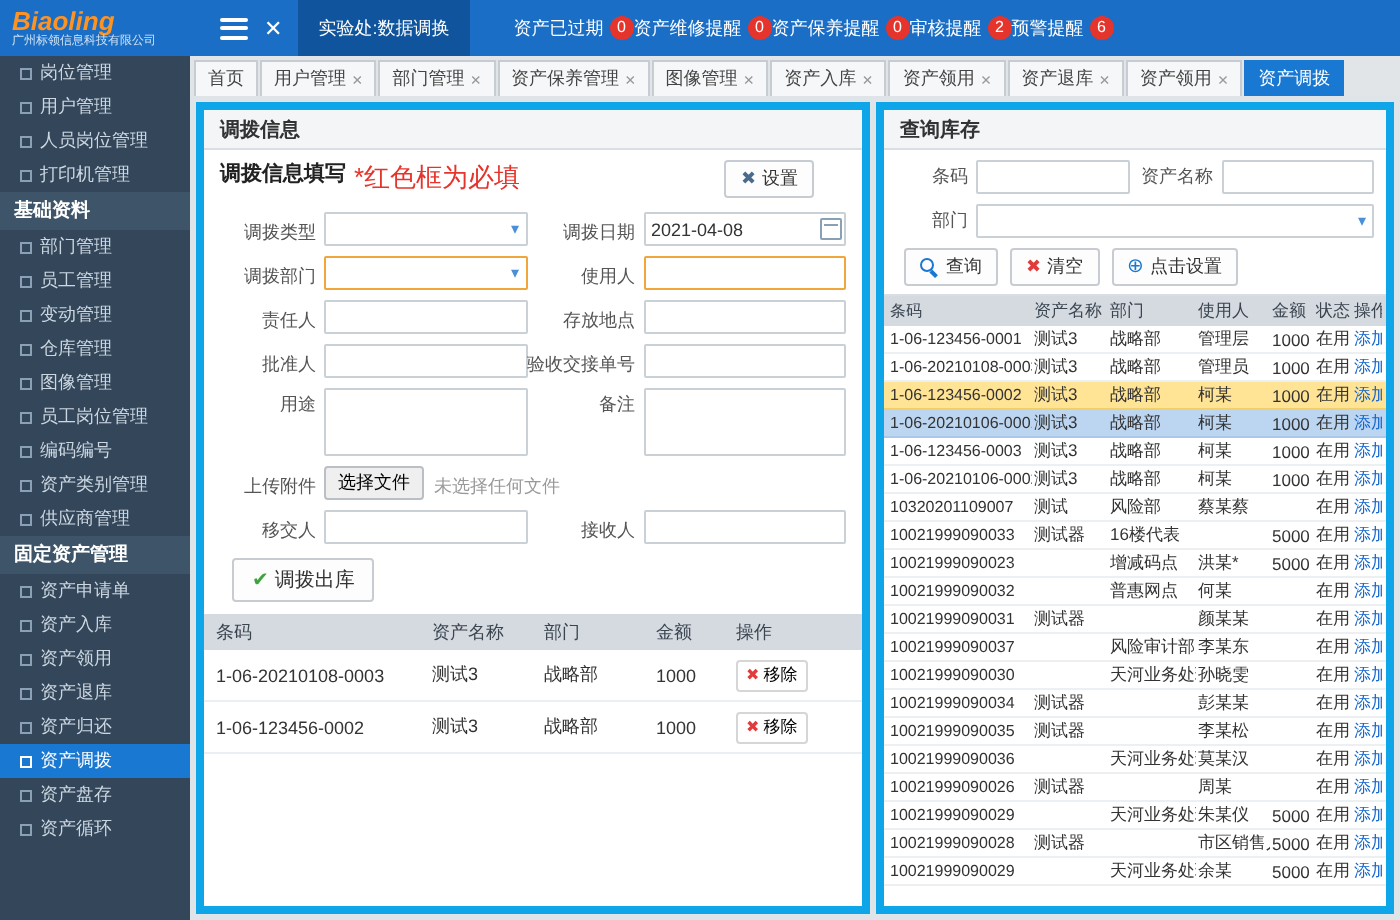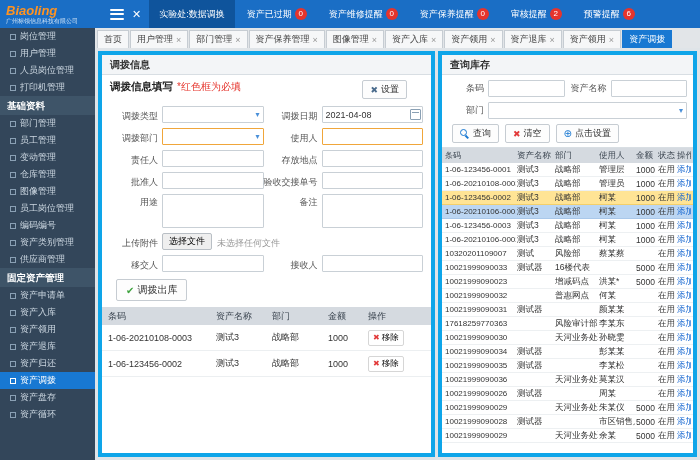--- a/index.html
+++ b/index.html
@@ -9,21 +9,21 @@
 
   
   .topbar{height:28px;flex:0 0 28px;background:#1a6ec5;display:flex;align-items:center;color:#fff;padding-left:6px}
   .logo-wrap{width:96px;line-height:1}
   .logo{color:#ff9321;font-weight:bold;font-style:italic;font-size:13px}
   .company{font-size:6px;color:#cfe2f5;white-space:nowrap;margin-top:1px}
   .hamb{width:14px;height:11px;display:flex;flex-direction:column;justify-content:space-between;margin:0 8px;cursor:pointer}
   .hamb i{display:block;height:2px;background:#fff;border-radius:1px}
   .hx{font-size:11px;margin-right:8px;cursor:pointer}
   .wsp{background:#0f549c;height:28px;display:flex;align-items:center;padding:0 10px;font-size:9px;white-space:nowrap;cursor:pointer}
-  .badges{display:flex;align-items:center;gap:22px;margin-left:12px;font-size:9px;white-space:nowrap}
+  .badges{display:flex;align-items:center;gap:0;margin-left:22px;font-size:9px;white-space:nowrap}
   .hbadge{display:flex;align-items:center;cursor:pointer}
   .bcount{background:#e5342c;border-radius:50%;min-width:12px;height:12px;line-height:12px;text-align:center;color:#fff;font-size:8px;display:inline-block;margin-left:3px;padding:0 1px}
   .systitle{margin-left:auto;background:#0f549c;height:28px;display:flex;align-items:center;padding:0 10px;font-size:10px;white-space:nowrap}
 
   
   .main{flex:1;display:flex;min-height:0}
   .sidebar{width:95px;flex:0 0 95px;background:#33465a;overflow:hidden}
   .sb-item{height:17px;line-height:17px;padding-left:10px;color:#ccd7e1;font-size:9px;white-space:nowrap;cursor:pointer;display:flex;align-items:center}
   .sb-item .sb-ic{width:6px;height:6px;border:1px solid #8aa0b4;display:inline-block;margin-right:4px;flex:0 0 6px}
   .sb-item.selected{background:#1878d2;color:#fff}
@@ -40,21 +40,21 @@
   
   .content{flex:1;display:flex;gap:3px;padding:3px;background:#dfe4e8;min-height:0}
   .panel{background:#fff;border:4px solid #0ea5e9;display:flex;flex-direction:column;min-height:0}
   .left-panel{flex:0 0 337px;width:337px}
   .right-panel{flex:1;min-width:0}
   .panel-header{height:20px;flex:0 0 20px;background:#f3f5f7;border-bottom:1px solid #d8dee3;display:flex;align-items:center;padding-left:8px;font-weight:bold;color:#333;font-size:10px}
 
   
   .form-head{display:flex;align-items:flex-start;padding:5px 24px 3px 8px}
   .form-title{font-weight:bold;font-size:10.5px;color:#222}
-  .required-note{color:#e5342c;font-size:10px;margin-left:4px}
+  .required-note{color:#e5342c;font-size:13px;margin-left:4px}
   .btn{display:inline-flex;align-items:center;gap:3px;background:#fdfdfd;border:1px solid #c6ccd2;border-radius:2px;font-size:9px;padding:2px 7px;cursor:pointer;color:#333;font-family:inherit}
   .settings-btn{margin-left:auto}
   .ic-x{color:#4a6b8c;font-size:9px}
   .form{padding:4px 8px 0 2px}
   .frow{display:flex;margin-bottom:5px}
   .fcell{flex:1;display:flex;align-items:flex-end;min-width:0}
   .fcell label{width:58px;flex:0 0 58px;text-align:right;padding-right:4px;color:#555;font-size:9px;white-space:nowrap}
   .fcell.top{align-items:flex-start}
   .fcell.top label{padding-top:2px}
   .inp,.selbox,.txa{flex:1;min-width:0;border:1px solid #c9d0d6;background:#fff;height:17px;font-size:9px;padding:0 3px;font-family:inherit;color:#333;border-radius:1px}
@@ -564,21 +564,21 @@
                 <div class="rrow">
                   <div class="rtd rc0">10021999090031</div>
                   <div class="rtd rc1">测试器</div>
                   <div class="rtd rc2"></div>
                   <div class="rtd rc3">颜某某</div>
                   <div class="rtd rc4"></div>
                   <div class="rtd rc5">在用</div>
                   <div class="rtd rc6"><a class="add-link">添加</a></div>
                 </div>
                 <div class="rrow">
-                  <div class="rtd rc0">17618259770363</div>
+                  <div class="rtd rc0">10021999090037</div>
                   <div class="rtd rc1"></div>
                   <div class="rtd rc2">风险审计部</div>
                   <div class="rtd rc3">李某东</div>
                   <div class="rtd rc4"></div>
                   <div class="rtd rc5">在用</div>
                   <div class="rtd rc6"><a class="add-link">添加</a></div>
                 </div>
                 <div class="rrow">
                   <div class="rtd rc0">10021999090030</div>
                   <div class="rtd rc1"></div>

